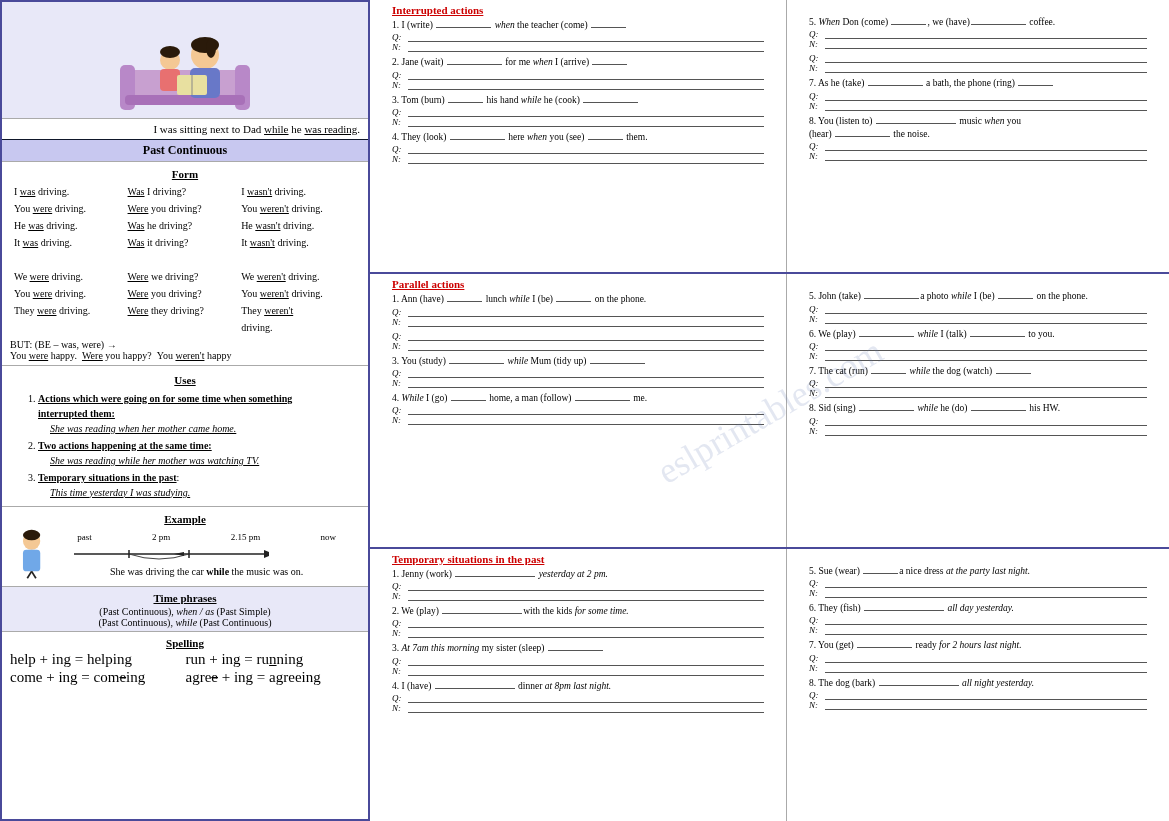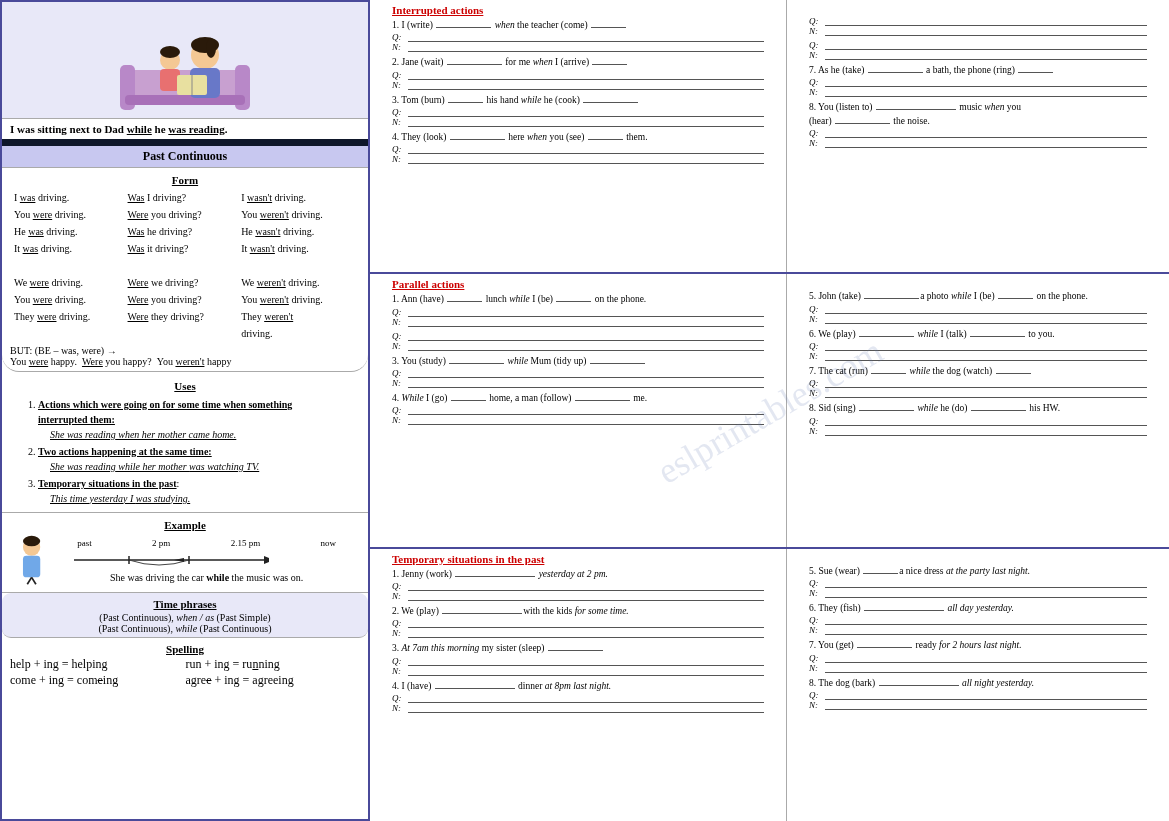--- a/index.html
+++ b/index.html
@@ -32,24 +32,24 @@
 
     .illustration-svg {
       width: 140px;
       height: 100px;
       margin: 0 auto;
       display: block;
     }
 
     .caption-text {
       font-size: 11px;
-      font-weight: bold;
-      text-align: left;
+      font-weight: normal;
+      text-align: right;
       padding: 4px 8px;
-      border-bottom: 7px solid #0f172a;
+      border-bottom: 1px solid #0f172a;
       background: #fff;
     }
     .caption-text u { text-decoration: underline; }
 
     .section-title {
       background: #c8c8f0;
       text-align: center;
       font-size: 12px;
       font-weight: bold;
       padding: 3px;
@@ -60,21 +60,20 @@
       text-align: center;
       font-size: 11px;
       font-weight: bold;
       padding: 2px;
       text-decoration: underline;
     }
 
     .form-section {
       padding: 4px 8px;
       border-bottom: 1px solid #aaa;
-      border-radius: 17px;
     }
 
     .form-table {
       width: 100%;
       font-size: 10px;
       line-height: 1.5;
     }
 
     .form-table td { padding: 0 2px; vertical-align: top; }
 
@@ -108,33 +107,32 @@
       font-size: 9px;
       padding: 0 8px;
     }
 
     .time-phrases-section {
       padding: 3px 8px;
       border-bottom: 1px solid #aaa;
       background: #e8e8f8;
       font-size: 10px;
       text-align: center;
-      border-radius: 9px;
     }
 
     .spelling-section {
       padding: 3px 8px;
       font-size: 10px;
     }
 
     .spelling-grid {
       display: grid;
       grid-template-columns: 1fr 1fr;
       gap: 1px;
-      font-size: 12px;
+      font-size: 15px;
     }
 
     .exercise-block {
       flex: 1;
       padding: 4px 22px;
       border-right: 1px solid #4a4a9a;
     }
 
     .exercise-block:last-child {
       border-right: none;
@@ -425,20 +423,21 @@
             <span class="qn-label">N:</span>
             <span class="qn-line"></span>
           </div>
       </div>
     </div>
 
     <div class="exercise-block" style="flex:1;">
       <div style="height:12px;"></div>
 
       <div class="item-group">
+        <div class="ex-item">5. <em>When</em> Don (come) <span class="ex-line ex-line-short"></span>, we (have)<span class="ex-line"></span> coffee.</div>
         <div class="qn-row">
             <span class="qn-label">Q:</span>
             <span class="qn-line"></span>
           </div>
         <div class="qn-row">
             <span class="qn-label">N:</span>
             <span class="qn-line"></span>
           </div>
       </div>
 

